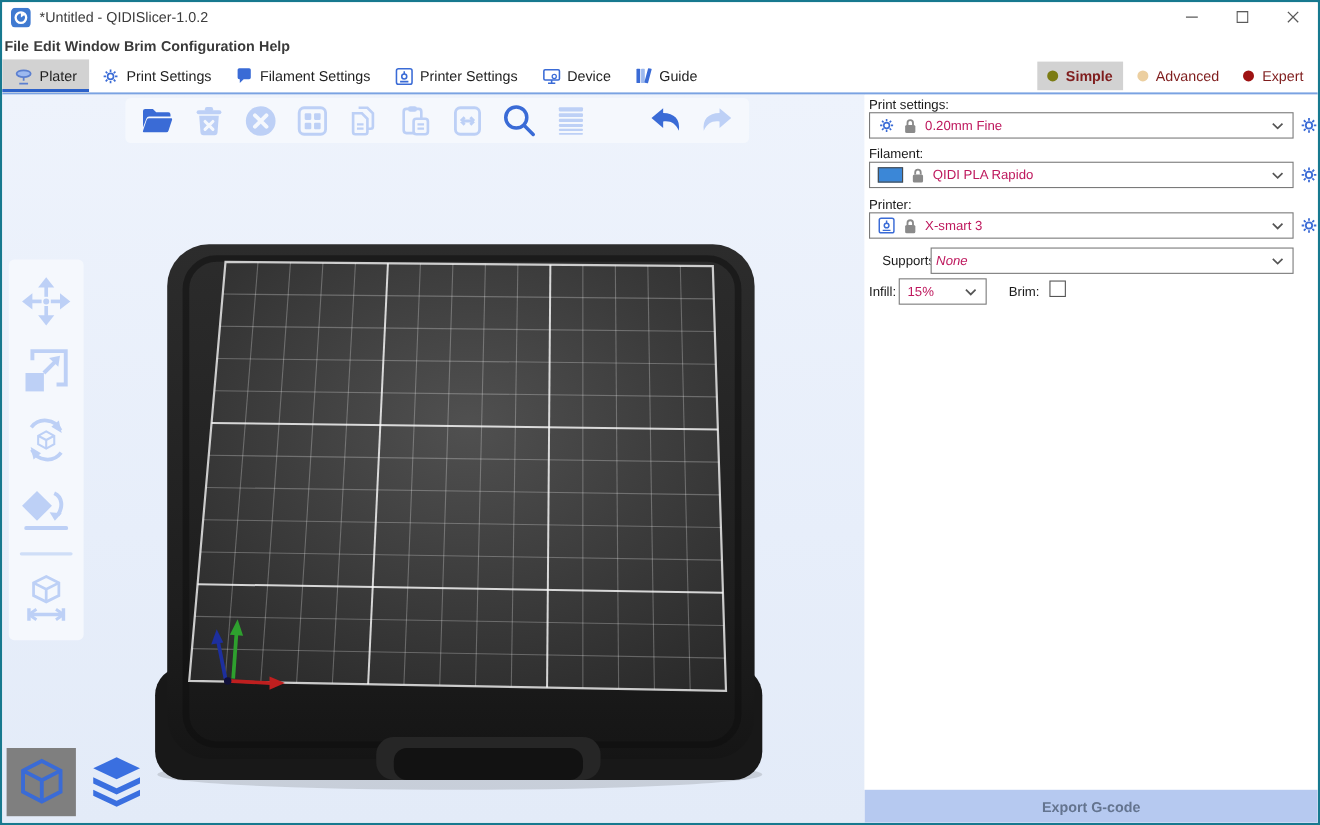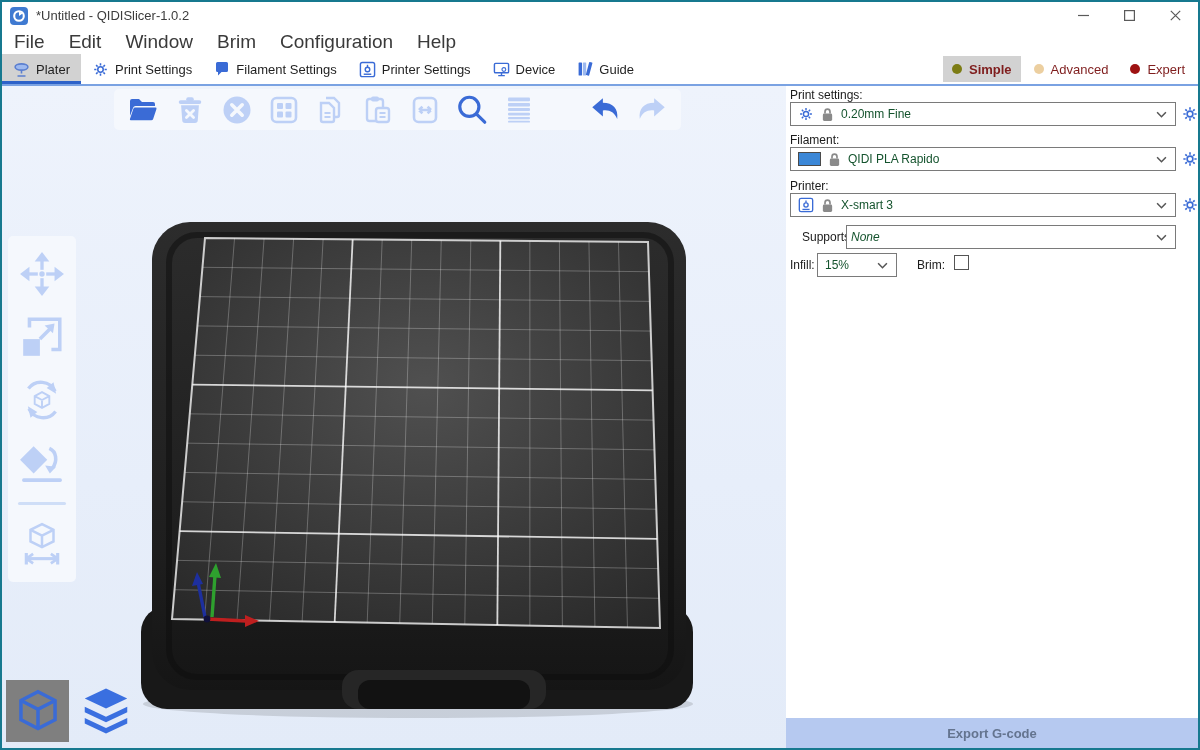--- a/index.html
+++ b/index.html
@@ -8,21 +8,21 @@
 
   
   .titlebar { height:27px; display:flex; align-items:center; padding-left:8px; background:#fff; flex:0 0 auto; }
   .app-icon { width:18px; height:18px; flex:0 0 auto; }
   .title-text { margin-left:8px; font-size:13px; color:#3c3c3c; }
   .titlebar-spacer { flex:1; }
   .win-btn { width:46px; height:27px; display:flex; align-items:center; justify-content:center; background:transparent; border:none; cursor:default; }
 
   
   .menubar { height:25px; display:flex; align-items:center; background:#fff; flex:0 0 auto; }
-  .menu-item { padding:0 12px; font-size:19px; color:#3a3a3a; height:100%; display:flex; align-items:center; }
+  .menu-item { padding:0 2px; font-size:13px; color:#3a3a3a; height:100%; display:flex; align-items:center;font-weight:bold; }
 
   
   .tabbar { height:32px; display:flex; align-items:stretch; background:#fff; position:relative; flex:0 0 auto; border-bottom:2px solid #7aa2e2; }
   .tab { display:flex; align-items:center; gap:6px; padding:0 11px; font-size:13px; color:#1f1f1f; position:relative; }
   .tab.selected { background:#d2d2d2; box-shadow:inset 0 -3px 0 #2d62c9; }
   .tab svg { flex:0 0 auto; }
   .modes { margin-left:auto; display:flex; align-items:center; gap:4px; padding-right:4px; }
   .mode { display:flex; align-items:center; gap:7px; padding:0 9px; height:26px; font-size:13px; color:#7f1d1d;justify-content:space-between; }
   .mode.selected { background:#d2d2d2; font-weight:bold; }
   .dot { width:10px; height:10px; border-radius:50%; }
@@ -44,21 +44,21 @@
 
   .view-toggles { position:absolute; left:4px; bottom:6px; display:flex; gap:5px; align-items:flex-end; }
   .vt-btn { width:63px; height:62px; display:flex; align-items:center; justify-content:center; border:none; background:transparent; }
   .vt-btn.selected { background:#7f7f7f; }
 
   .bed-svg { position:absolute; left:0; top:0; width:784px; height:662px; }
 
   
   .right-panel { width:412px; background:#fff; position:relative; flex:0 0 auto; }
   .rp-label { position:absolute; font-size:12px; color:#1a1a1a; }
-  .combo { position:absolute; height:24px; background:#fff; border:1px solid #7a7a7a; display:flex; align-items:center; gap:7px; padding-left:7px; font-size:12px; color:#14532d; }
+  .combo { position:absolute; height:24px; background:#fff; border:1px solid #7a7a7a; display:flex; align-items:center; gap:7px; padding-left:7px; font-size:12px; color:#be185d; }
   .combo .chev { margin-left:auto; padding-right:8px; display:flex; align-items:center; }
   .gear-btn { position:absolute; width:20px; height:20px; border:none; background:transparent; display:flex; align-items:center; justify-content:center; }
   .swatch { width:23px; height:14px; background:#3b87d7; border:1px solid #4a4a4a; flex:0 0 auto; }
   .checkbox { position:absolute; width:15px; height:15px; border:1px solid #555; background:#fff; }
   .export-btn { position:absolute; left:0; right:0; bottom:0; height:30px; background:#b6c9f0; border:none; font-family:"Liberation Sans",sans-serif; font-size:13px; font-weight:bold; color:#64748f; display:flex; align-items:center; justify-content:center; }
 </style>
 </head>
 <body>
 
 <div class="window">

